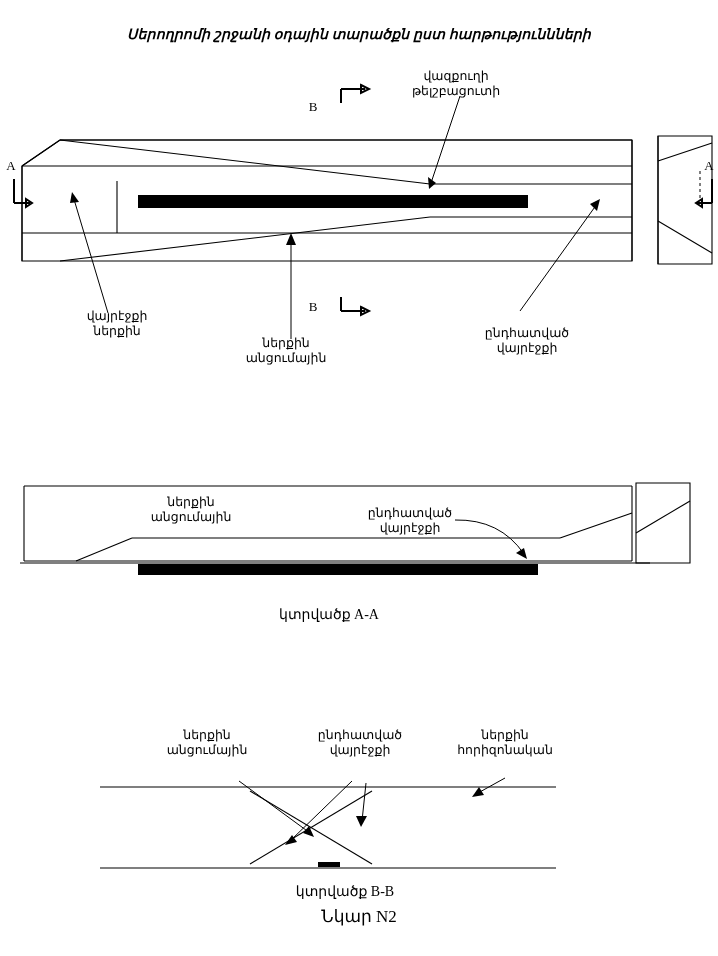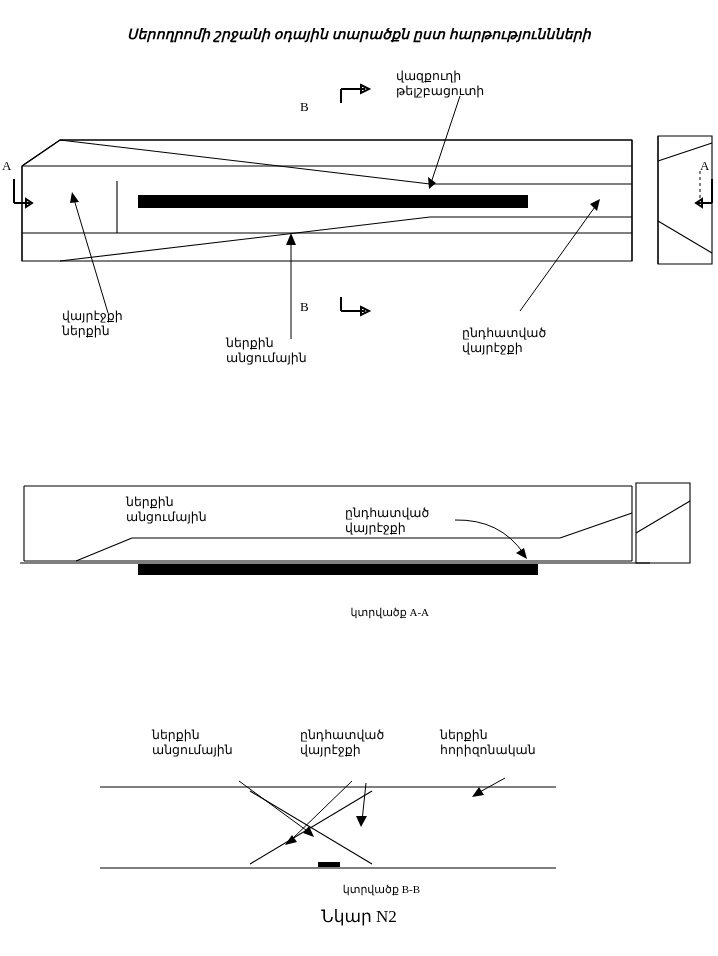--- a/index.html
+++ b/index.html
@@ -30,26 +30,27 @@
     text-align: center;
     font-style: italic;
     font-weight: bold;
     font-size: 14px;
     letter-spacing: 0.2px;
   }
   .lbl {
     position: absolute;
     font-size: 12.5px;
     line-height: 15px;
+    text-align: center;
     white-space: pre-line;
   }
   .caption {
     position: absolute;
-    font-size: 11px;
-    text-align: right;
+    font-size: 14px;
+    text-align: center;
   }
   .figlabel {
     position: absolute;
     font-size: 17px;
     text-align: center;
     width: 718px;
     left: 0;
   }
   svg {
     position: absolute;

